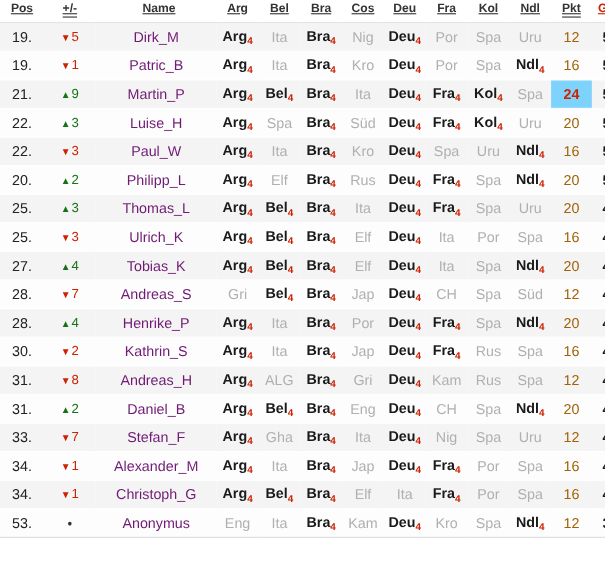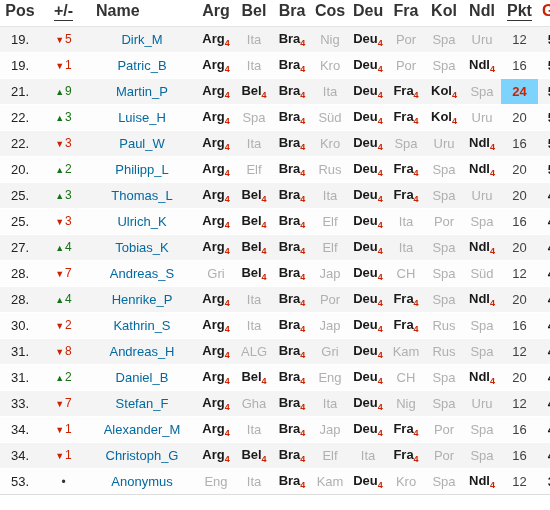--- a/index.html
+++ b/index.html
@@ -22,31 +22,32 @@
     color: #222222;
   }
   #ranking-table col.c-pos   { width: 40px; }
   #ranking-table col.c-delta { width: 47px; }
   #ranking-table col.c-name  { width: 110px; }
   #ranking-table col.c-team  { width: 38px; }
   #ranking-table col.c-pkt   { width: 37px; }
   #ranking-table col.c-ges   { width: 34px; }
 
   #ranking-table thead th {
-    font-size: 16px;
+    font-size: 11px;
     font-weight: bold;
     color: #333333;
     padding: 2px 4px 6px 4px;
     text-align: center;
     border-bottom: 1px solid #e3e3e3;
     white-space: nowrap;
+    text-decoration: underline;
   }
   #ranking-table thead th.th-pos { text-align: center; }
   #ranking-table thead th.th-delta { text-align: center; }
-  #ranking-table thead th.th-name { text-align: left; padding-left: 9px; }
+  #ranking-table thead th.th-name { text-align: center; padding-left: 9px; }
   #ranking-table thead th.th-ges { color: #cc2200; padding-right: 6px; }
   #ranking-table thead th.sortable span.lbl {
     border-bottom: 1px solid #333333;
     padding-bottom: 1px;
   }
 
   #ranking-table tbody tr { height: 24px; }
   #ranking-table tbody tr.odd  { background: #f4f4f4; }
   #ranking-table tbody tr.even { background: #fdfdfd; }
   #ranking-table tbody tr.last-row { border-bottom: 1px solid #dddddd; }
@@ -55,23 +56,23 @@
     padding: 0 4px;
     text-align: center;
     white-space: nowrap;
     border-top: 1px solid #ffffff;
     vertical-align: middle;
     height: 24px;
     line-height: 24px;
   }
   td.cell-pos   { text-align: right;  padding-right: 9px; color: #222; margin-left: 48px; }
   td.cell-delta { text-align: center; font-size: 12px; }
-  td.cell-name  { text-align: left;   padding-left: 9px; color: #0369a1; }
+  td.cell-name  { text-align: left;   padding-left: 9px; color: #701a75; }
   td.cell-team  { text-align: center; }
-  td.cell-pkt   { text-align: center; color: #404040; }
+  td.cell-pkt   { text-align: center; color: #a16207; }
   td.cell-ges   { text-align: center; font-weight: bold; color: #1a1a1a; padding-right: 6px; }
 
   .team-hit  { color: #1a1a1a; font-weight: bold; }
   .team-miss { color: #b0b0b0; }
   .team-hit sub {
     color: #cc2200;
     font-size: 9px;
     font-weight: bold;
     vertical-align: baseline;
     position: relative;

